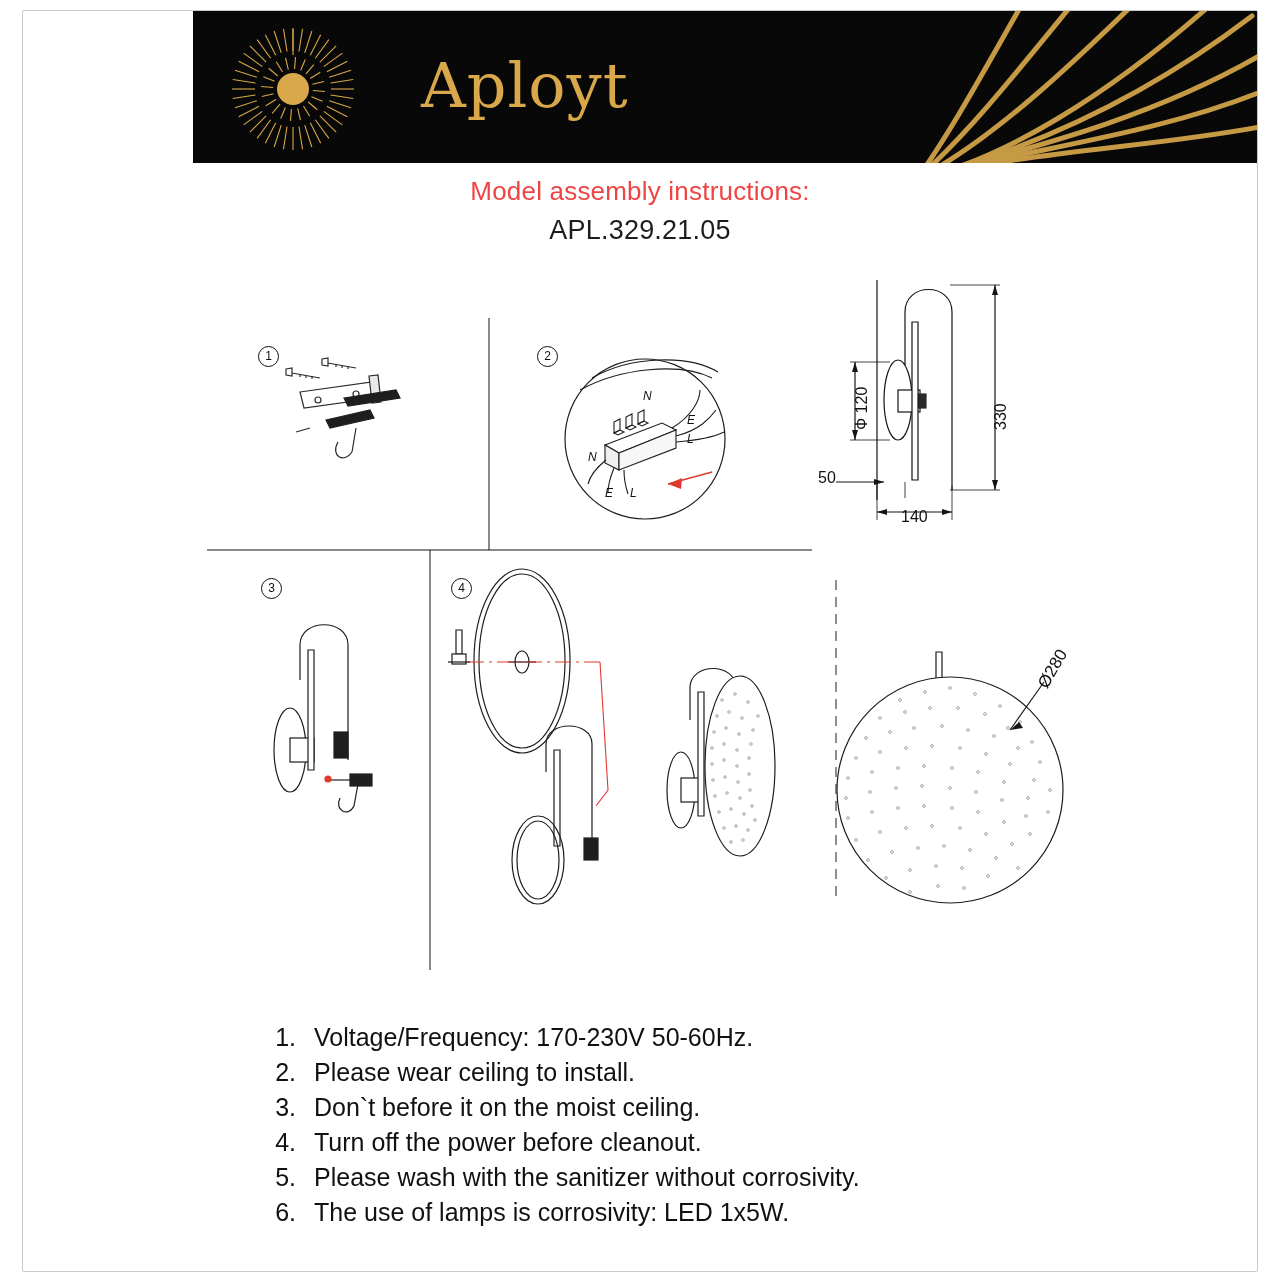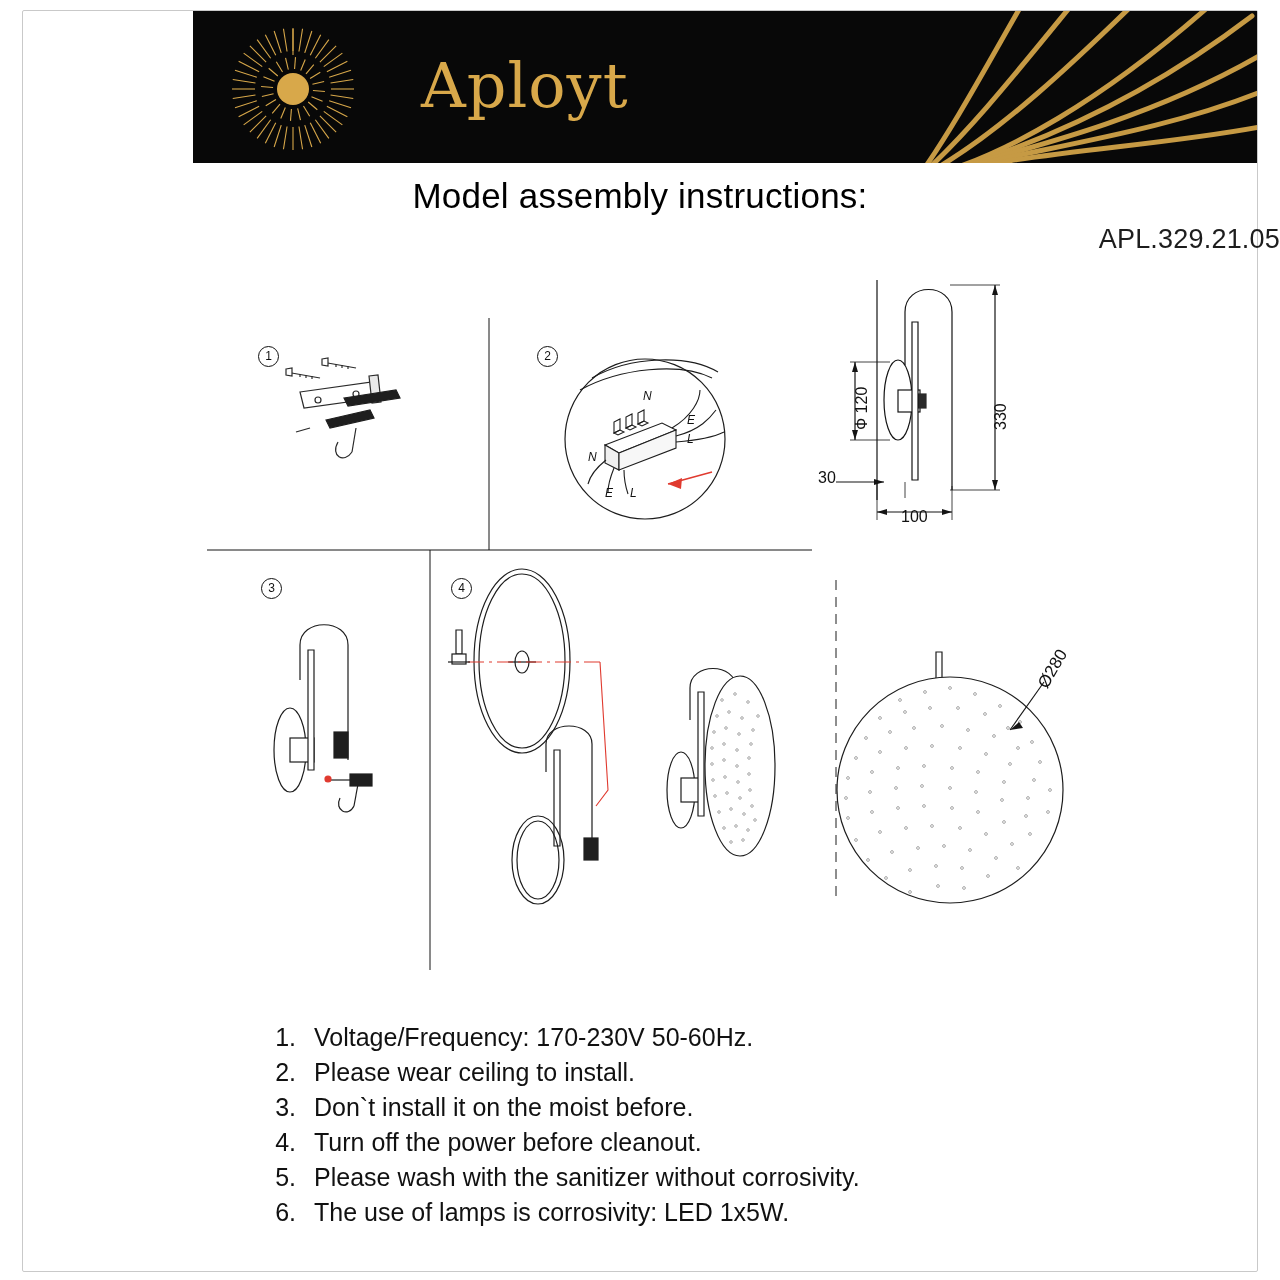--- a/index.html
+++ b/index.html
@@ -61,30 +61,29 @@
   }
 
   
   .title-block {
     position: absolute;
     left: 0; top: 176px;
     width: 1280px;
     text-align: center;
   }
   .title-line1 {
-    font-size: 35px;
-    color: #000000;
+    font-size: 26px;
+    color: #ef4444;
     letter-spacing: 0.2px;
   }
   .title-line2 {
     margin-top: 8px;
     font-size: 27px;
     color: #1d1d1d;
     letter-spacing: 0.2px;
-    text-align: right;
   }
 
   
   .diagram {
     position: absolute;
     left: 0; top: 250px;
     width: 1280px; height: 740px;
   }
 
   .step-num {
@@ -558,37 +557,37 @@
     <div class="wire-label" style="left:643px; top:139px;">N</div>
     <div class="wire-label" style="left:687px; top:163px;">E</div>
     <div class="wire-label" style="left:687px; top:182px;">L</div>
     <div class="wire-label" style="left:588px; top:200px;">N</div>
     <div class="wire-label" style="left:605px; top:236px;">E</div>
     <div class="wire-label" style="left:630px; top:236px;">L</div>
 
     
     <div class="dim-label vert" style="left:992px; top:180px;">330</div>
     <div class="dim-label vert" style="left:853px; top:180px;">Ф 120</div>
-    <div class="dim-label" style="left:818px; top:219px;">30</div>
-    <div class="dim-label" style="left:901px; top:258px;">100</div>
+    <div class="dim-label" style="left:818px; top:219px;">50</div>
+    <div class="dim-label" style="left:901px; top:258px;">140</div>
     <div class="dim-label rot-diag" style="left:1034px; top:432px; font-size:17px;">Ø280</div>
   </div>
 
   <div class="notes">
     <div class="note-row">
       <div class="note-idx">1.</div>
       <div class="note-text">Voltage/Frequency: 170-230V 50-60Hz.</div>
     </div>
     <div class="note-row">
       <div class="note-idx">2.</div>
       <div class="note-text">Please wear ceiling to install.</div>
     </div>
     <div class="note-row">
       <div class="note-idx">3.</div>
-      <div class="note-text">Don`t install it on the moist before.</div>
+      <div class="note-text">Don`t before it on the moist ceiling.</div>
     </div>
     <div class="note-row">
       <div class="note-idx">4.</div>
       <div class="note-text">Turn off the power before cleanout.</div>
     </div>
     <div class="note-row">
       <div class="note-idx">5.</div>
       <div class="note-text">Please wash with the sanitizer without corrosivity.</div>
     </div>
     <div class="note-row">

